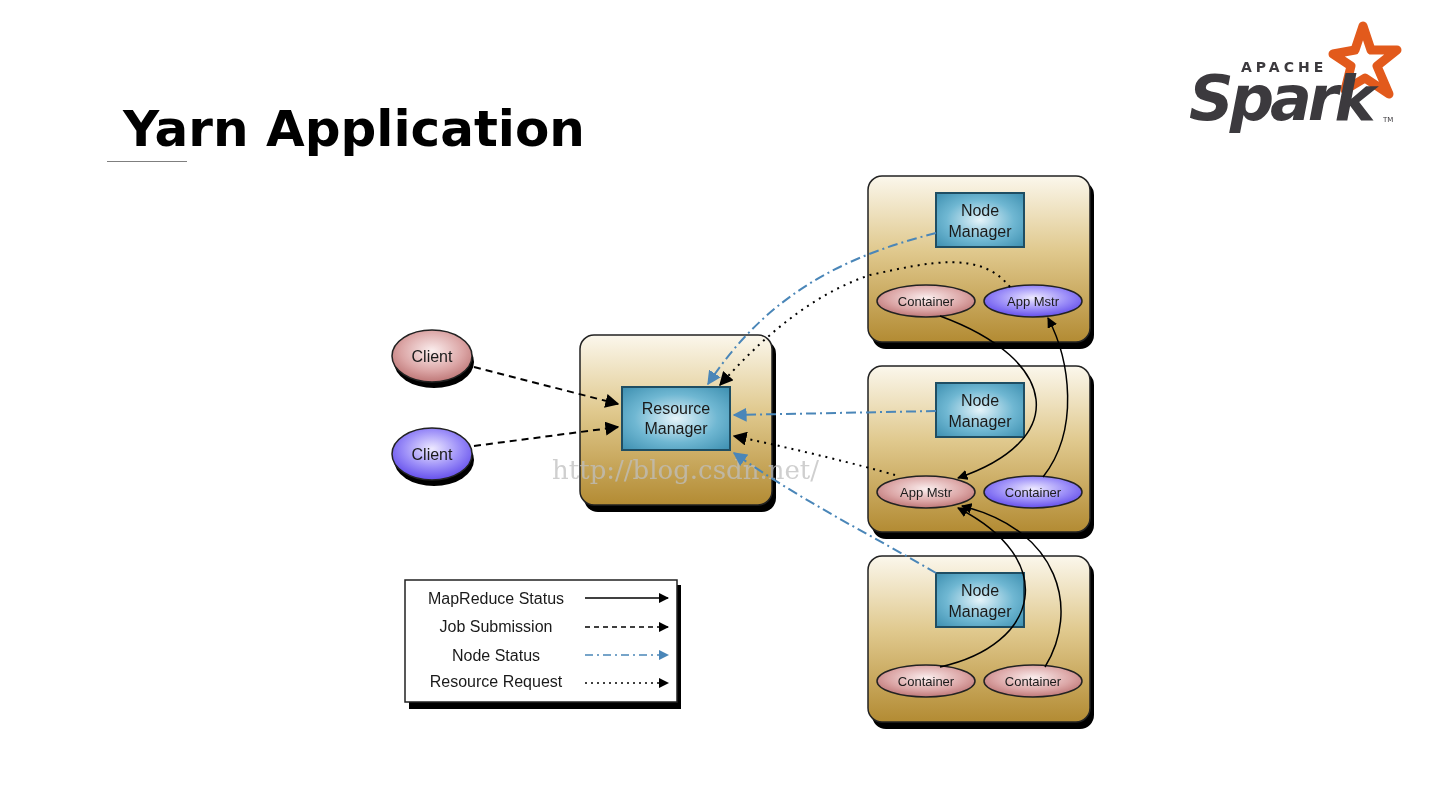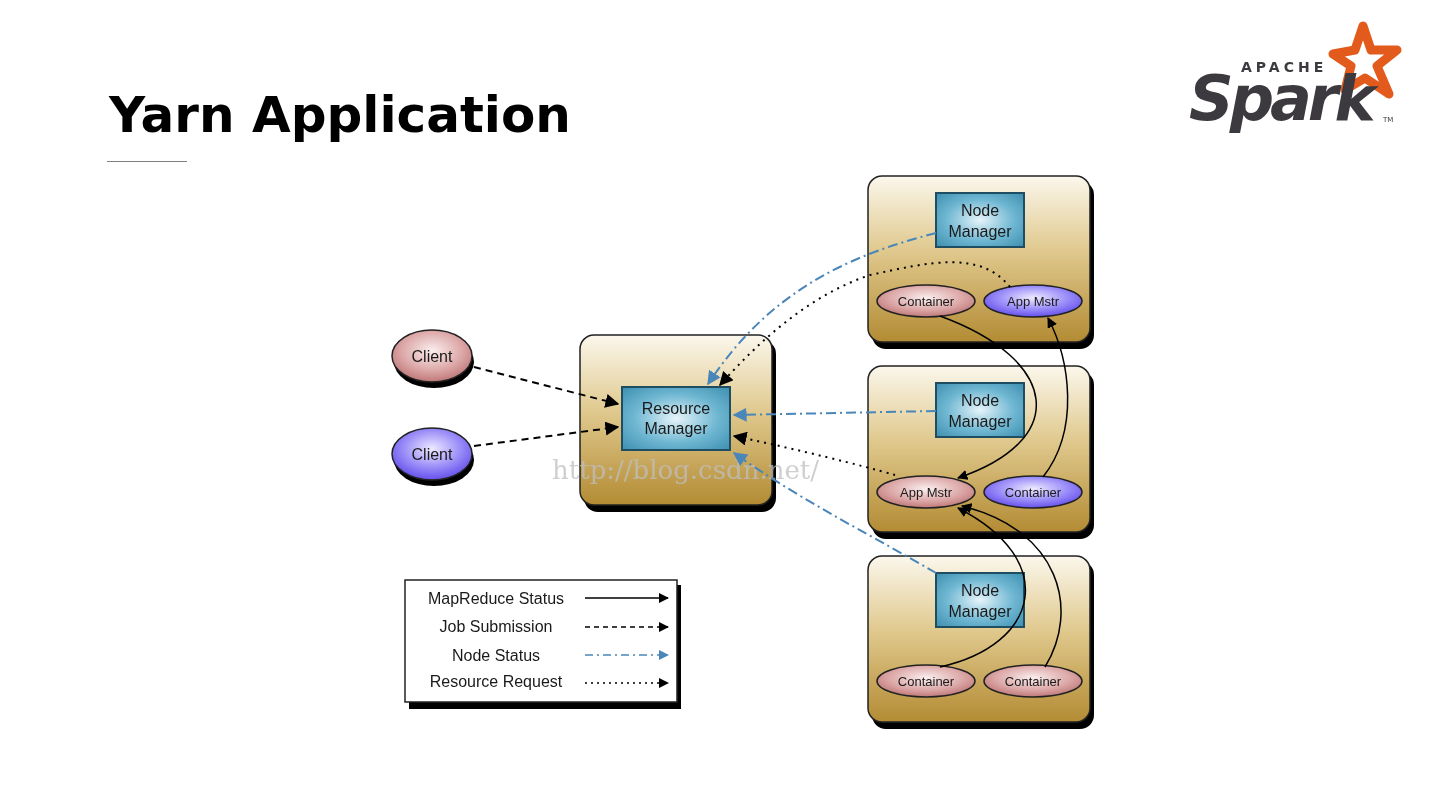--- a/index.html
+++ b/index.html
@@ -1,17 +1,17 @@
 <!DOCTYPE html>
 <html><head>
   <meta charset="utf-8">
   <style>
     html, body { margin: 0; padding: 0; background: #ffffff; }
     body { width: 1440px; height: 810px; position: relative; overflow: hidden; font-family: "DejaVu Sans", sans-serif; }
-    .title { position: absolute; left: 107px; top: 82px; font-family: "DejaVu Sans", sans-serif; font-weight: bold; font-size: 50px; color: #000; letter-spacing: 0px; margin: 2px; line-height: 62px; }
+    .title { position: absolute; left: 107px; top: 82px; font-family: "DejaVu Sans", sans-serif; font-weight: bold; font-size: 50px; color: #000; letter-spacing: 0px; margin: 16px; line-height: 62px; }
     .title-rule { position: absolute; left: 107px; top: 161px; width: 80px; height: 1px; background: #7f7f7f; }
     .logo { position: absolute; left: 1185px; top: 20px; width: 220px; height: 115px; }
     .diagram { position: absolute; left: 0; top: 0; width: 1440px; height: 810px; }
     .lbl { font-family: "Liberation Sans", sans-serif; fill: #1a1a1a; }
     .watermark { font-family: "DejaVu Serif", serif; fill: #bfbfbf; opacity: 0.75; }
   </style>
 </head>
 <body>
 
 <h1 class="title">Yarn Application</h1>

